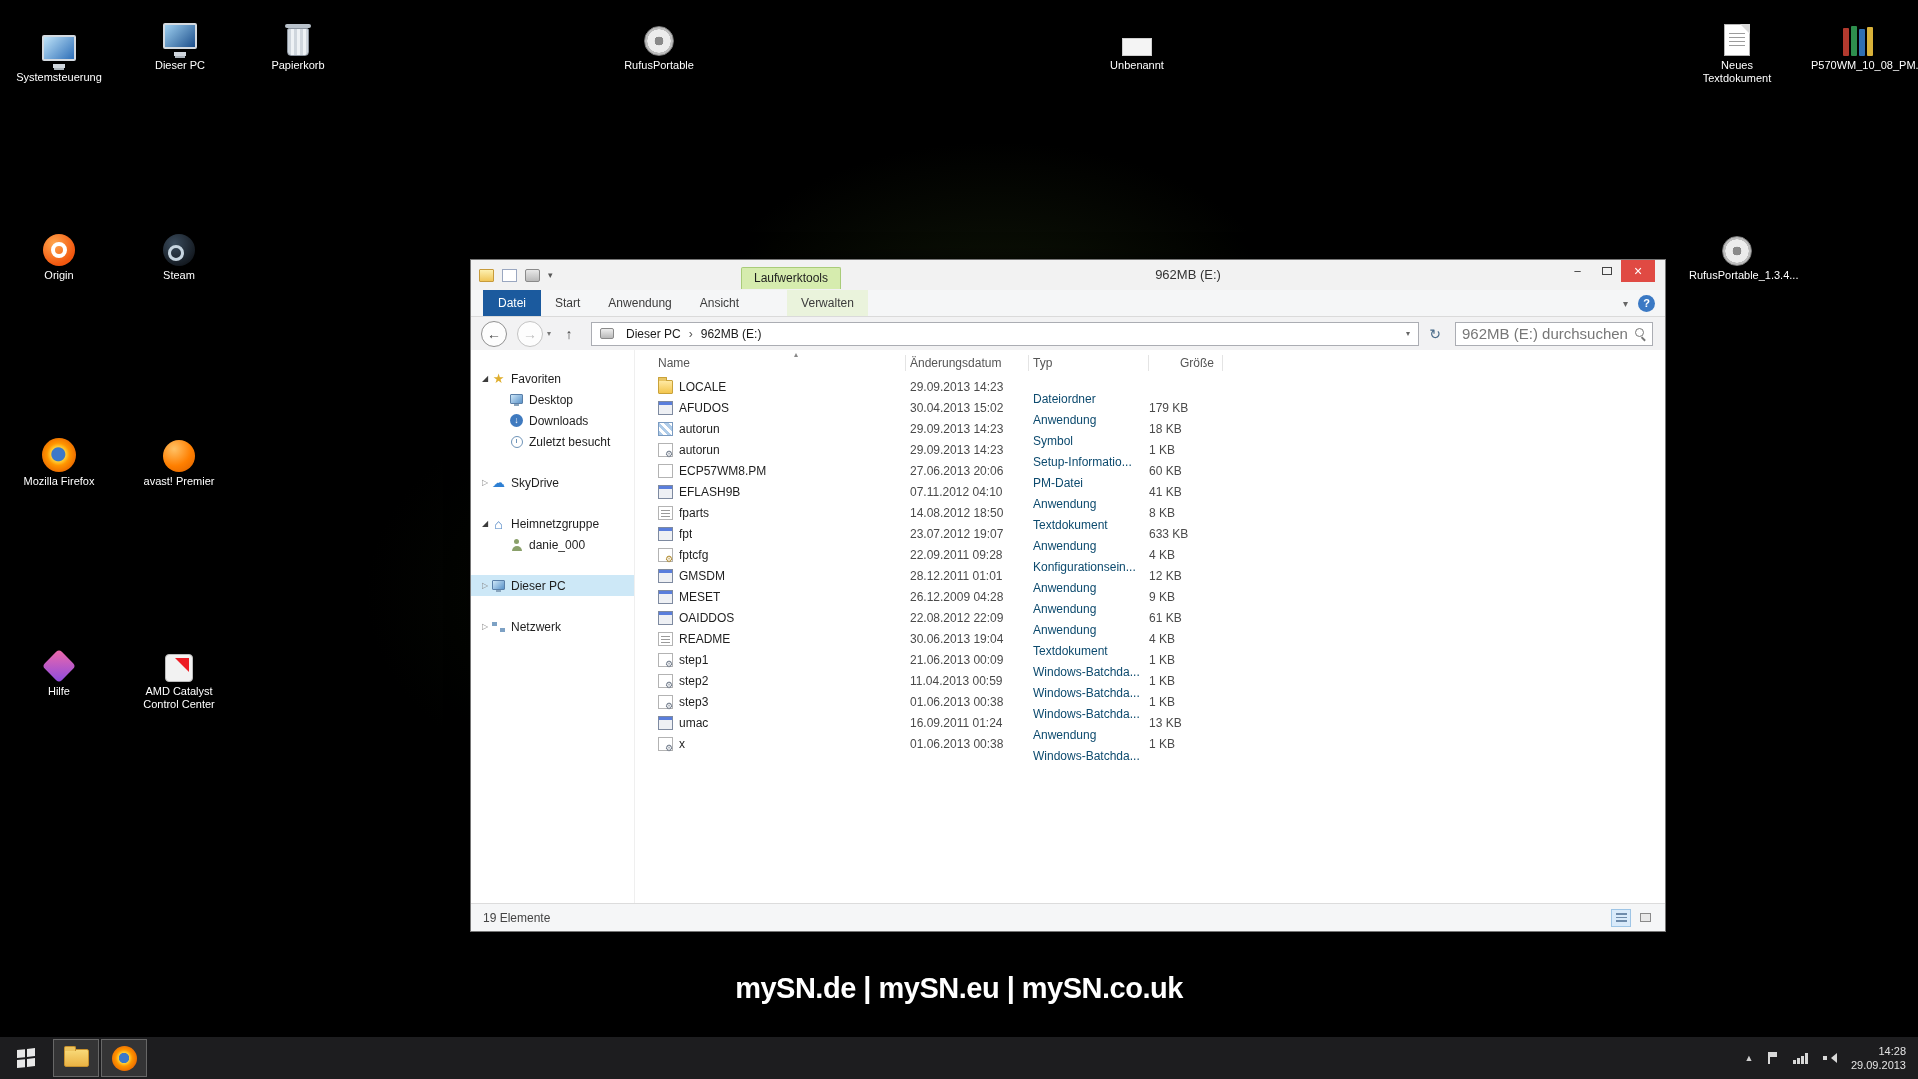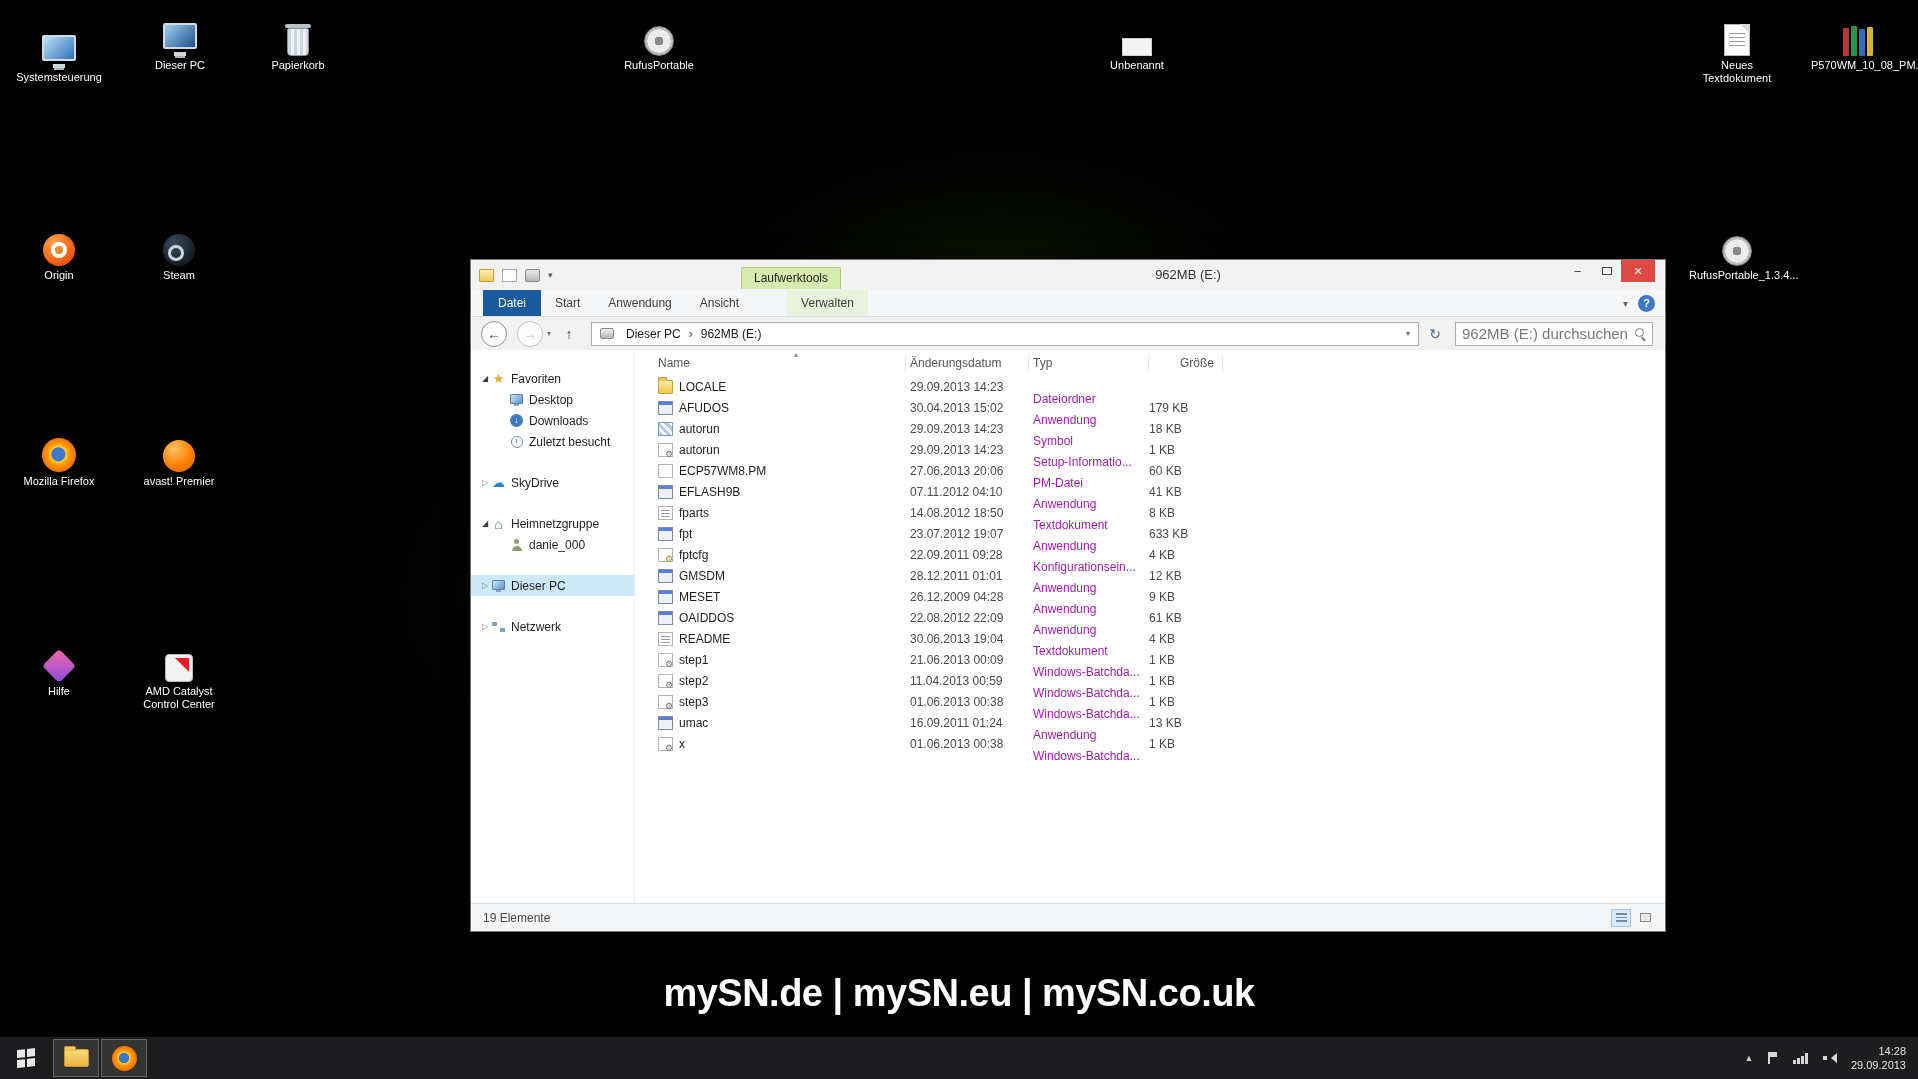--- a/index.html
+++ b/index.html
@@ -65,21 +65,21 @@
 
   .i-hilfe { width:24px; height:24px; margin-bottom:4px; transform:rotate(45deg); border-radius:4px;
     background:linear-gradient(135deg,#f06aa8,#8a4ae0); }
 
   .i-amd { width:28px; height:28px; background:#f2f2f2; border:1px solid #bbb; border-radius:4px; position:relative; }
   .i-amd::after { content:""; position:absolute; right:3px; top:3px; border:7px solid #ed1c24;
     border-left-color:transparent; border-bottom-color:transparent; }
 
   
   #wp-text { position:absolute; left:0; right:0; top:972px; text-align:center;
-    color:#fff; font-size:38px; font-weight:bold; letter-spacing:-0.5px; }
+    color:#fff; font-size:29px; font-weight:bold; letter-spacing:-0.5px; }
 
   
   #win { position:absolute; left:470px; top:259px; width:1196px; height:673px;
     background:#f2f2f2; border:1px solid #757575; box-shadow:0 0 18px rgba(0,0,0,.65); }
 
   .titlebar { position:absolute; left:0; top:0; right:0; height:30px; display:flex; align-items:center; }
   .qat { display:flex; align-items:center; gap:8px; padding-left:8px; }
   .qat .mini { width:15px; height:13px; }
   .mini-win { background:linear-gradient(#fdf0b0,#f0c659); border:1px solid #c79b3b; border-radius:1px; }
   .mini-doc { background:#fff; border:1px solid #9aa7c0; }
@@ -174,21 +174,21 @@
   .hc-name { width:252px; margin-left:19px; position:relative; }
   .hc-date { width:123px; }
   .hc-type { width:120px; }
   .hc-size { width:74px; text-align:right; padding-right:8px; }
   .sort-arrow { position:absolute; top:-8px; left:140px; font-size:8px; color:#888; }
 
   .file-row { display:flex; height:21px; align-items:center; color:#1e1e1e; }
   .c-namewrap { width:252px; margin-left:19px; display:flex; align-items:center; gap:6px; padding-left:4px; }
   .c-name { white-space:nowrap; overflow:hidden; }
   .c-date { width:123px; color:#4a4a4a; padding-left:4px; }
-  .c-type { width:120px; color:#a21caf; padding-left:4px;margin-top:24px; }
+  .c-type { width:120px; color:#0c4a6e; padding-left:4px;margin-top:24px; }
   .c-size { width:74px; color:#4a4a4a; text-align:left; padding-right:8px; }
 
   .fic { width:15px; height:14px; flex:none; position:relative; }
   .fic-folder { background:linear-gradient(#ffe9a2,#f3c64e); border:1px solid #c9a23a; border-radius:1px; }
   .fic-folder::before { content:""; position:absolute; left:-1px; top:-4px; width:7px; height:3px;
     background:#e8c564; border:1px solid #c9a23a; border-bottom:none; border-radius:1px 1px 0 0; }
   .fic-app { background:#eef0f4; border:1px solid #7e8aa0; }
   .fic-app::before { content:""; position:absolute; left:0; right:0; top:0; height:3px; background:#5a7edc; }
   .fic-ico { border:1px solid #7a9ac0; background:repeating-linear-gradient(45deg,#aecbe8 0 3px,#fff 3px 6px); }
   .fic-file, .fic-text, .fic-setup, .fic-config, .fic-batch { background:#fff; border:1px solid #b3b3b3; }

